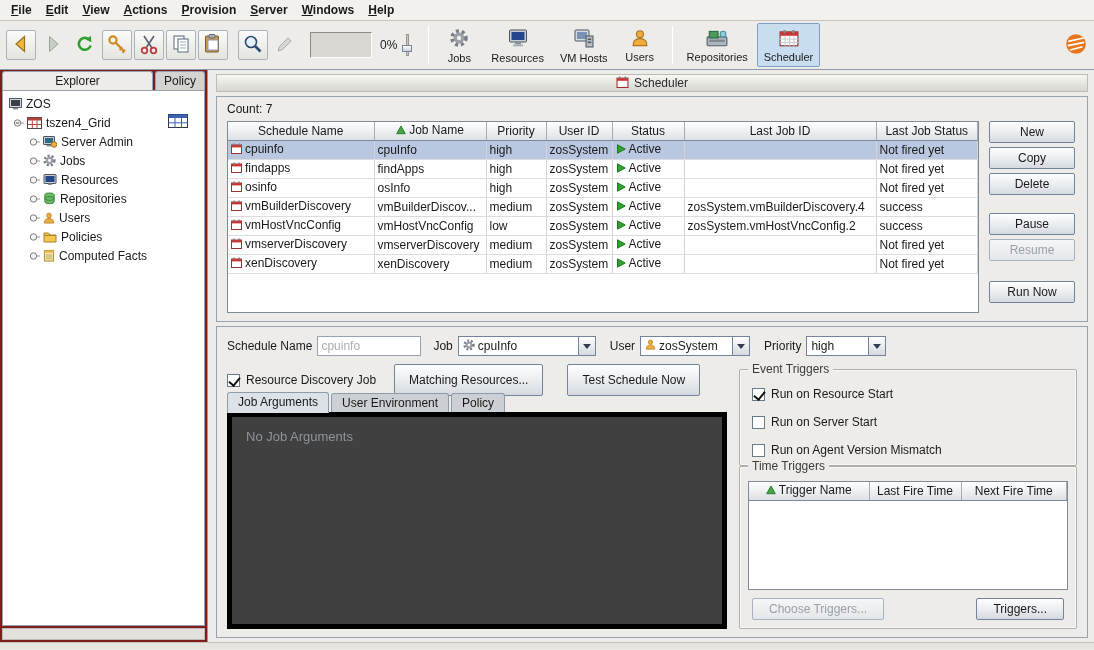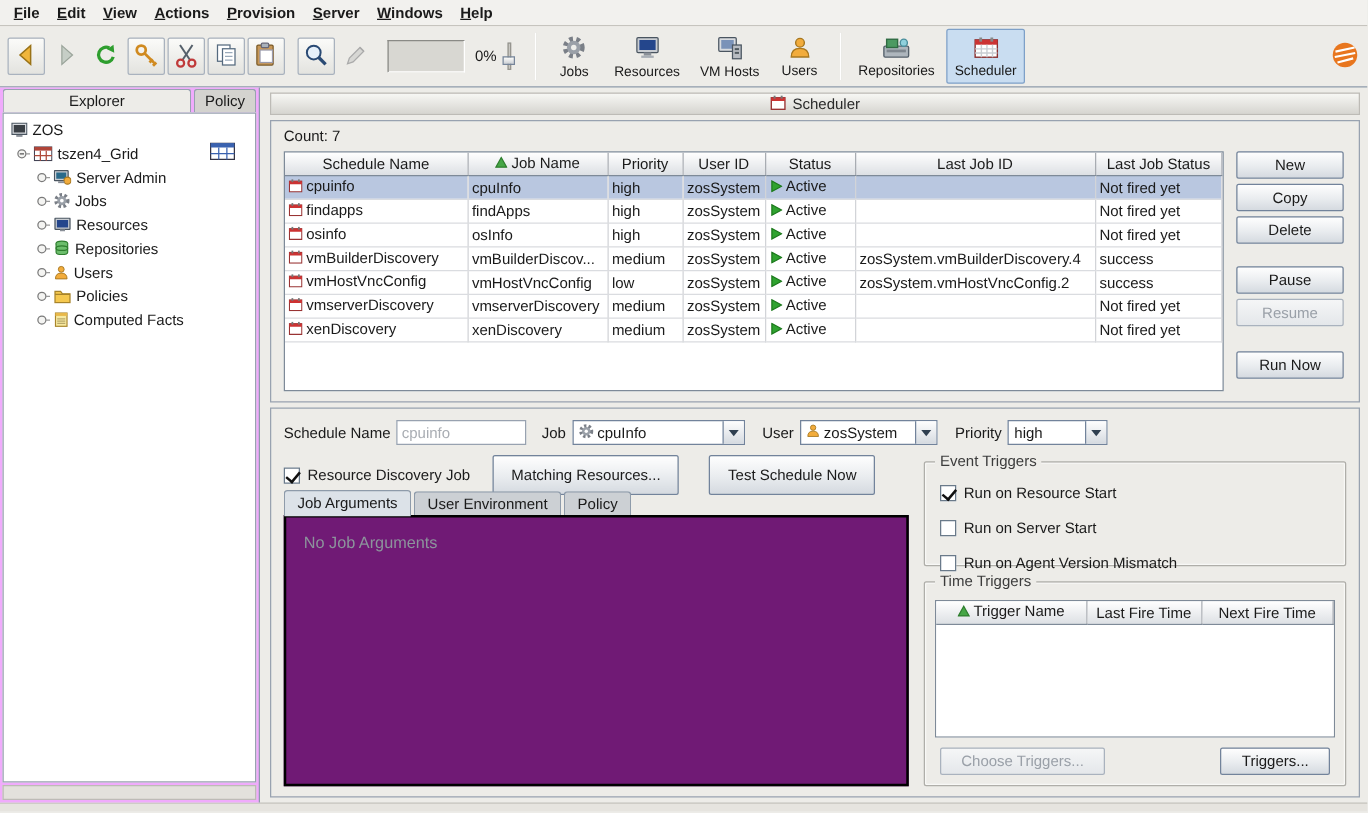--- a/index.html
+++ b/index.html
@@ -23,21 +23,21 @@
   .tool-sep { width:1px; height:38px; background:#C8C6C0; border-right:1px solid #FFFFFF; margin:0 7px; }
   .app-btn { min-width:46px; height:44px; padding:2px 6px 1px; border:1px solid transparent; border-radius:2px; display:flex; flex-direction:column; align-items:center; justify-content:center; gap:1px; margin-right:2px; }
   .app-btn .lbl { font-size:11px; color:#1A1A1A; }
   .app-btn.selected { background:#C9DDF1; border-color:#7EA0C8; }
   .logo-spacer { flex:1; }
 
   
   .content { display:flex; height:572px; }
 
   
-  .sidebar { width:208px; border-right:1px solid #8E9BAA; display:flex; flex-direction:column; background:#f0abfc; }
+  .sidebar { width:208px; border-right:1px solid #8E9BAA; display:flex; flex-direction:column; background:#7f1d1d; }
   .side-tabs { height:20px; display:flex; padding:1px 2px 0; gap:2px; }
   .side-tab { border:1px solid #98A2B0; border-bottom:none; border-radius:3px 3px 0 0; background:#D4D3CF; padding:2px 8px; text-align:center; font-size:12px; }
   .side-tab.selected { background:#EDECE8; }
   .side-tab.explorer { flex:1; }
   .tree { flex:1; background:#FFFFFF; border:1px solid #98A2B0; margin:0 2px; padding:3px 2px; overflow:hidden; }
   .tree-row { display:flex; align-items:center; height:19px; white-space:nowrap; }
   .tree-row .ticon { display:flex; align-items:center; margin-right:4px; }
   .tree-row .thandle { display:flex; align-items:center; margin-right:3px; }
   .side-scroll { height:12px; margin:2px; background:#E3E1DC; border:1px solid #BDBBB6; }
 
@@ -71,26 +71,26 @@
   .lower-zone { flex:1; display:flex; }
   .left-col { flex:1; display:flex; flex-direction:column; margin-right:12px; }
   .discovery-row { height:22px; display:flex; align-items:center; margin-bottom:1px; }
   .cb { width:13px; height:13px; background:#FFF; border:1px solid #6A7A8A; position:relative; display:inline-block; flex:none; }
   .cb.checked::after { content:""; position:absolute; left:3px; top:0; width:5px; height:9px; border-right:2px solid #111; border-bottom:2px solid #111; transform:rotate(40deg); }
   .cb-label { margin-left:6px; }
   .wide-btn { height:32px; font-size:12px; font-family:"Liberation Sans",sans-serif; color:#1A1A1A; background:linear-gradient(#FEFEFE,#E9ECEF 55%,#D5DAE0); border:1px solid #72839B; border-radius:2px; padding:0 14px; }
   .tabbar { height:21px; display:flex; align-items:flex-end; }
   .dtab { height:20px; padding:2px 10px; border:1px solid #8E9BAA; border-bottom:none; border-radius:3px 3px 0 0; background:#CCD0D4; margin-right:2px; font-size:12px; }
   .dtab.selected { background:#DCE2E8; height:21px; position:relative; z-index:2; }
-  .tab-panel { flex:1; background:#701a75; border:2px solid #000000; margin-top:-1px; padding:12px 14px; color:#8C949C; font-size:13px; }
+  .tab-panel { flex:1; background:#404040; border:5px solid #000000; margin-top:-1px; padding:12px 14px; color:#8C949C; font-size:13px; }
 
   .right-col { width:338px; display:flex; flex-direction:column; }
   .group { position:relative; border:1px solid #AFAEA9; border-radius:2px; background:#EDECE8; box-shadow:inset 0 0 0 1px #F8F8F6; }
   .gtitle { position:absolute; top:-8px; left:8px; background:#EDECE8; padding:0 4px; font-size:12px; color:#3C3C3C; }
-  .event-group { height:84px; margin-bottom:12px; padding:16px 12px 18px; }
+  .event-group { height:97px; padding:16px 12px 18px; }
   .cb-row { display:flex; align-items:center; height:16px; margin-bottom:12px; }
   .time-group { flex:1; padding:14px 8px 8px; display:flex; flex-direction:column; }
   .tt-table-wrap { border:1px solid #7E8A98; background:#FFF; flex:1; display:flex; flex-direction:column; }
   .tt-body { flex:1; background:#FFF; }
   .tt-btn-row { margin-top:8px; display:flex; justify-content:space-between; padding:0 4px; }
   .tt-btn { height:22px; font-size:12px; font-family:"Liberation Sans",sans-serif; border:1px solid #72839B; border-radius:2px; background:linear-gradient(#FEFEFE,#E9ECEF 55%,#D5DAE0); padding:0 16px; color:#1A1A1A; }
   .tt-btn.disabled { color:#9AA0A8; border-color:#A9B2BE; background:linear-gradient(#F5F6F7,#E4E7EA); }
 
   .bottom-strip { height:7px; background:#E6E4DF; border-top:1px solid #C6C4BE; }
 </style>

